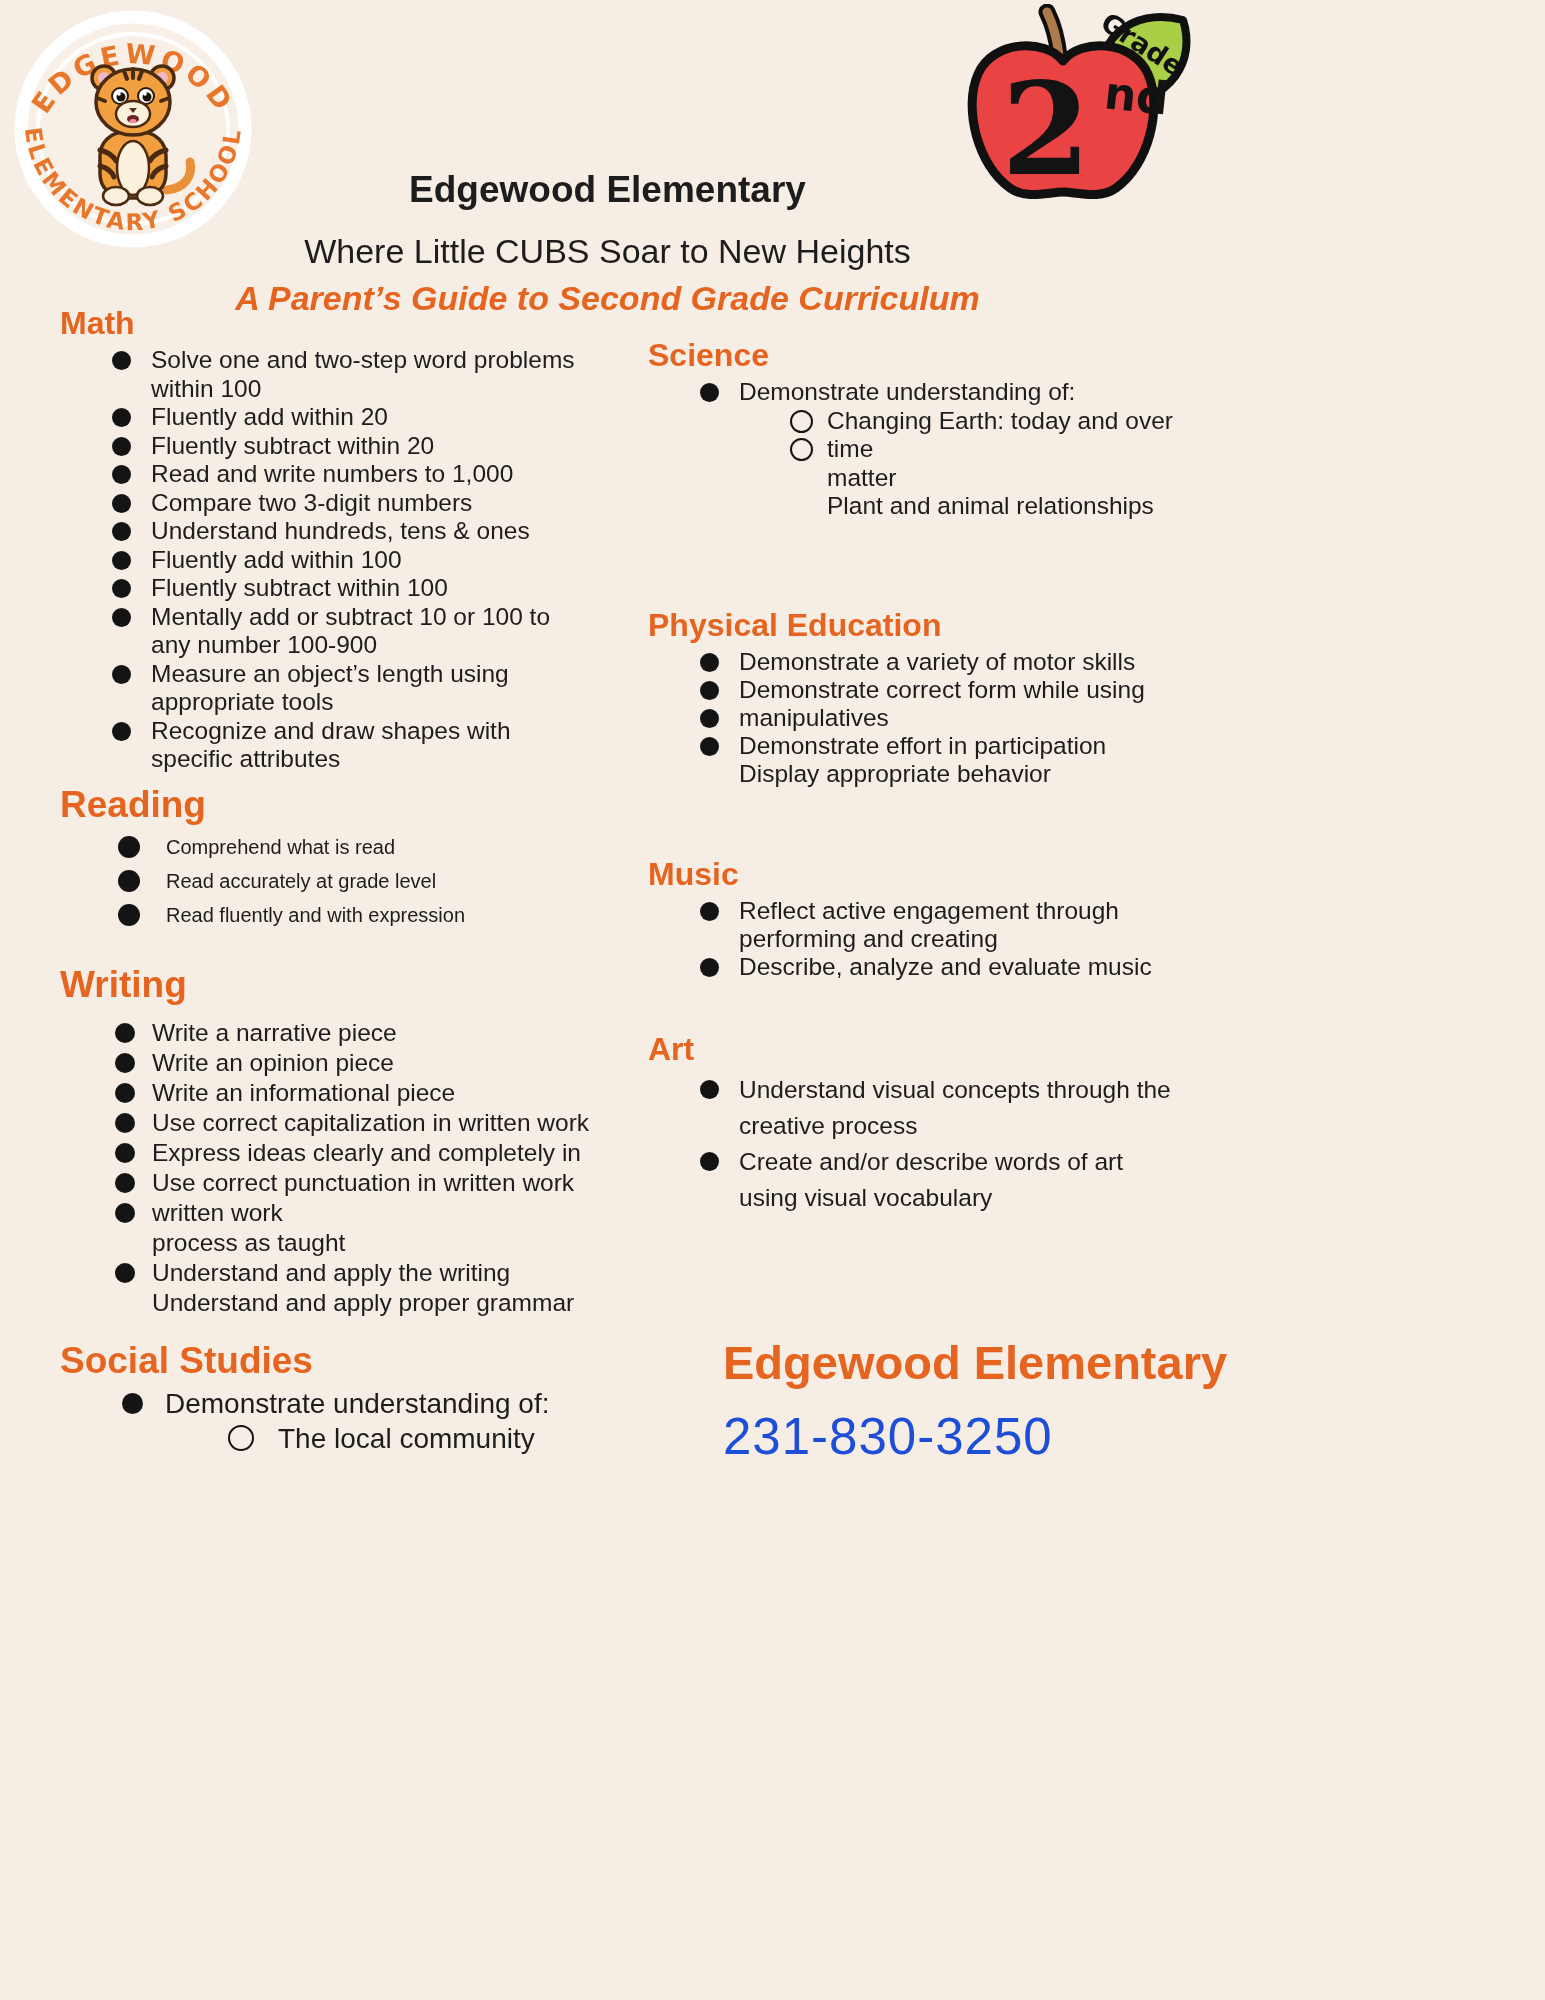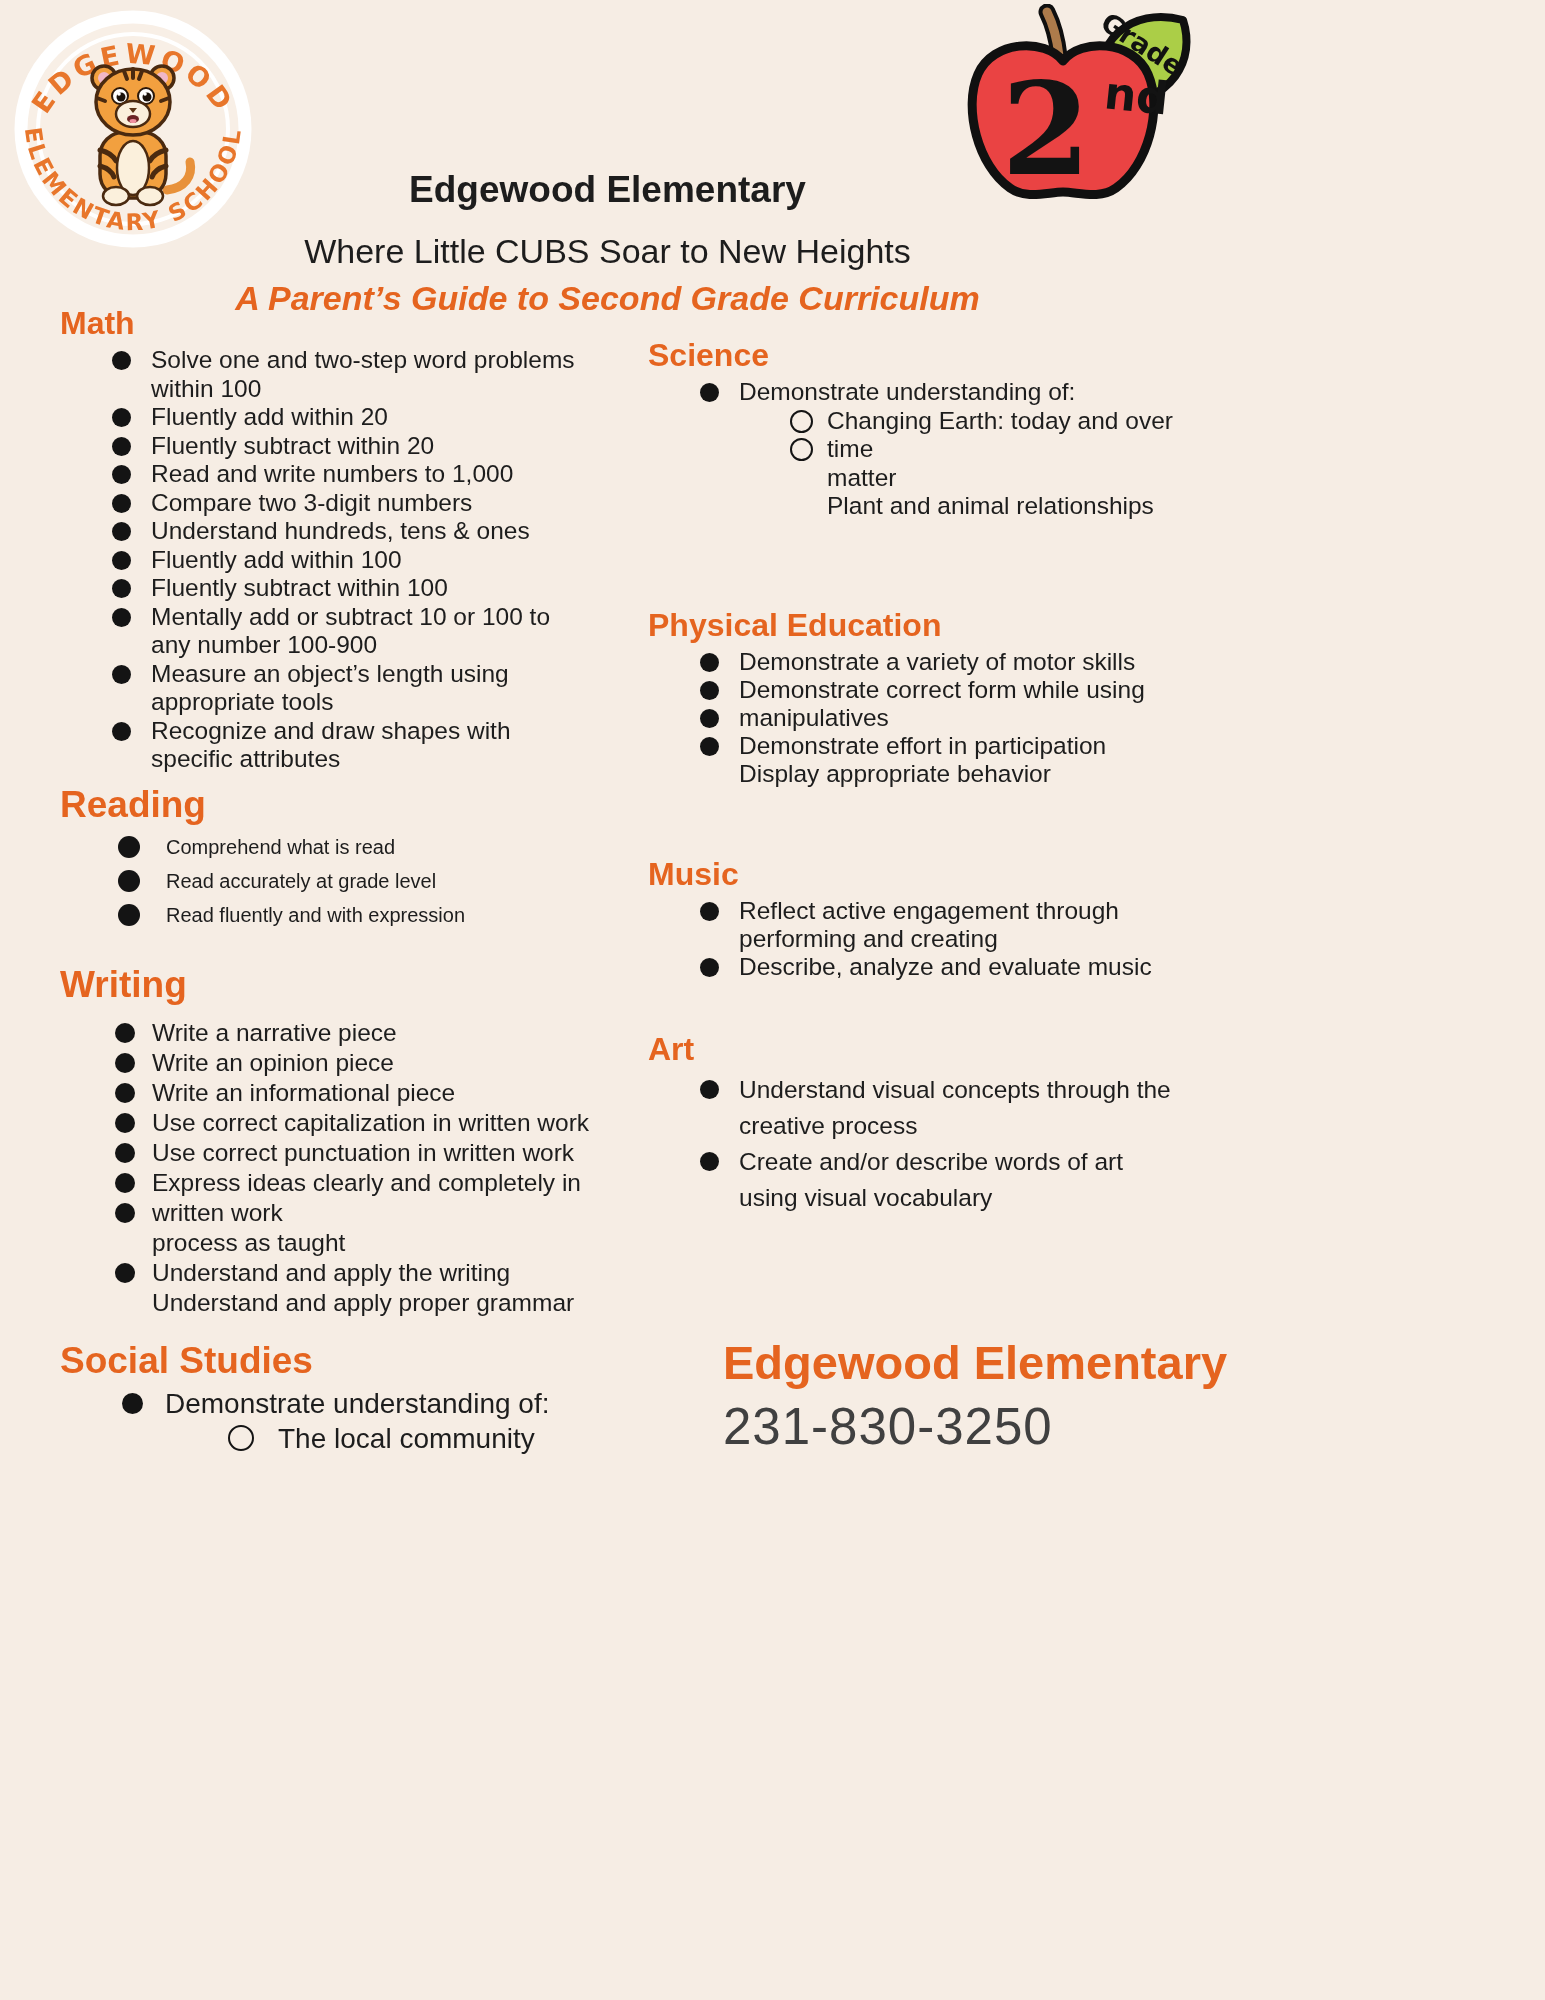--- a/index.html
+++ b/index.html
@@ -51,21 +51,21 @@
   .sec-reading .mk{width:22px;height:22px;margin:6px 26px 0 0;}
   .sec-writing .row{line-height:30px;padding-left:55px;}
   .sec-writing .mk{width:20px;height:20px;margin:5px 17px 0 0;}
   .sec-social .row{font-size:28px;line-height:35px;padding-left:62px;}
   .sec-social .mk{width:21px;height:21px;margin:7px 22px 0 0;}
   .sec-social .row.i1{padding-left:168px;}
   .sec-social .row.i1 .mk{width:26px;height:26px;margin:4px 24px 0 0;}
   
   .contact{position:absolute;left:75px;top:1335px;}
   .contact-name{font-size:47px;font-weight:bold;color:var(--accent);line-height:56px;}
-  .contact-phone{font-size:51px;line-height:60px;margin-top:6px;color:#404040;letter-spacing:1px;}
+  .contact-phone{font-size:51px;line-height:60px;margin-top:16px;color:#1d4ed8;letter-spacing:1px;}
   
   .arc-text{font-family:"DejaVu Sans",sans-serif;font-weight:bold;}
 </style>
 </head>
 <body>
 
 <div class="page">
 
   <svg class="logo" viewBox="0 0 250 250">
     <defs>
@@ -158,25 +158,25 @@
           <div class="row i0">
             <span class="mk d"></span>
             <span class="txt">Write an informational piece</span>
           </div>
           <div class="row i0">
             <span class="mk d"></span>
             <span class="txt">Use correct capitalization in written work</span>
           </div>
           <div class="row i0">
             <span class="mk d"></span>
+            <span class="txt">Express ideas clearly and completely in</span>
+          </div>
+          <div class="row i0">
+            <span class="mk d"></span>
             <span class="txt">Use correct punctuation in written work</span>
-          </div>
-          <div class="row i0">
-            <span class="mk d"></span>
-            <span class="txt">Express ideas clearly and completely in</span>
           </div>
           <div class="row i0">
             <span class="mk d"></span>
             <span class="txt">written work</span>
           </div>
           <div class="row i0">
             <span class="mk n"></span>
             <span class="txt">process as taught</span>
           </div>
           <div class="row i0">

